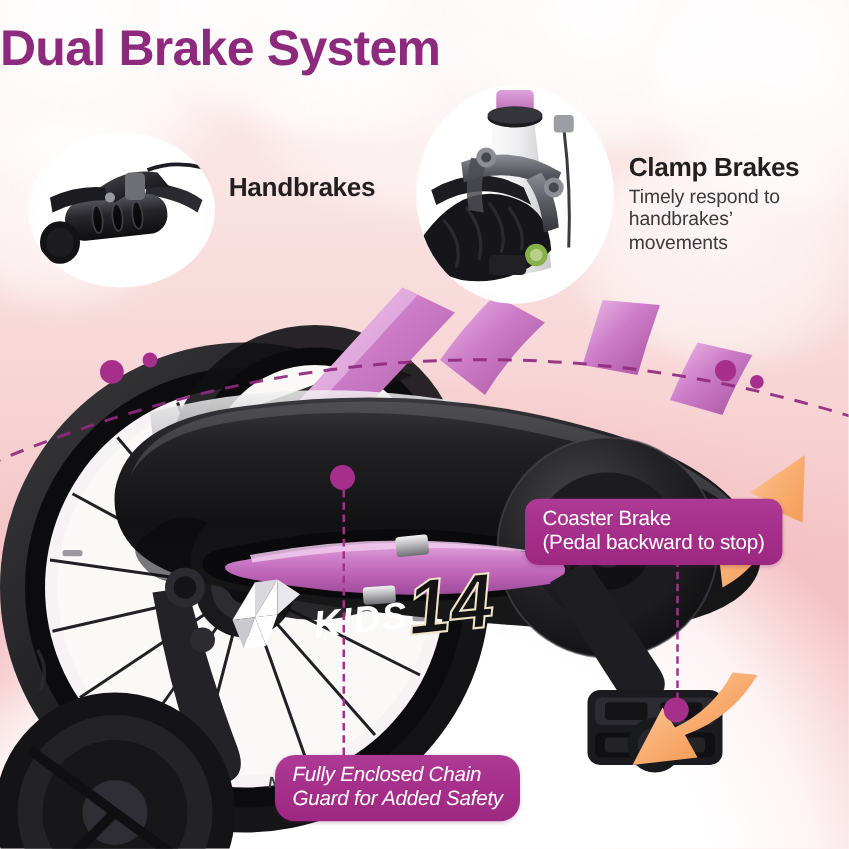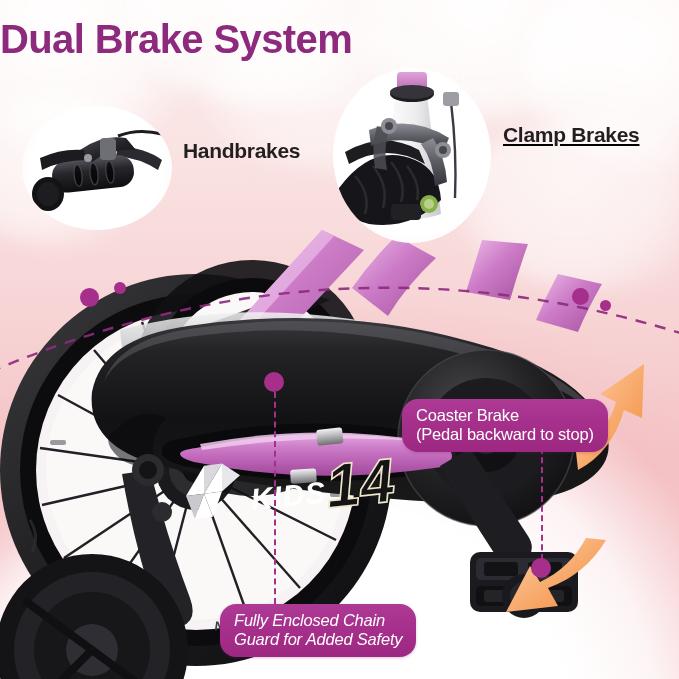--- a/index.html
+++ b/index.html
@@ -61,31 +61,31 @@
     background:radial-gradient(circle at 50% 50%, #ffffff 0%, #ffffff 66%, #fdf4f4 100%); }
   .pc-right { left:333px; top:68px; width:158px; height:175px;
     border-radius:50%;
     background:radial-gradient(circle at 50% 45%, #ffffff 0%, #ffffff 70%, #fdf3f4 100%); }
 
   
   .label-blk { position:absolute; }
   .lbl-head { font-size:21px; font-weight:bold; color:#231f20; line-height:1.05; letter-spacing:-.3px; }
   .lbl-sub  { font-size:15.5px; color:#3b3a3c; line-height:1.18; margin-top:3px; letter-spacing:-.1px; }
   .blk-hand  { left:183px; top:140px; width:170px; }
-  .blk-clamp { left:503px; top:124px; width:176px;text-decoration:underline; }
+  .blk-clamp { left:503px; top:124px; width:176px; }
 
   
   .badge {
     position:absolute; color:#fff; font-size:16.5px; line-height:1.16;
     padding:7px 14px 8px 14px; border-radius:16px;
     background:linear-gradient(180deg,#ad3a95 0%, #a42e89 55%, #9d2881 100%);
     letter-spacing:-.2px; white-space:pre-line;
     box-shadow:0 1px 3px rgba(120,20,100,.25);
   }
-  .badge-coaster { left:402px; top:399px; }
+  .badge-coaster { left:420px; top:399px;border-radius:11px; }
   .badge-chain   { left:220px; top:604px;font-style:italic; }
 
   
   .dot { position:absolute; border-radius:50%; background:#a72f8c; }
   .leader { position:absolute; width:0; border-left:2px dashed #a72f8c; }
 
   
   .art { position:absolute; inset:0; width:679px; height:679px; }
 </style>
 </head>
@@ -408,20 +408,23 @@
       <rect x="58" y="136" width="30" height="16" rx="4" fill="#202025"></rect>
     </svg>
   </div>
 
   <div class="label-blk blk-hand">
     <div class="lbl-head">Handbrakes</div>
   </div>
 
   <div class="label-blk blk-clamp">
     <div class="lbl-head">Clamp Brakes</div>
+    <div class="lbl-sub" style="white-space:pre-line">Timely respond to
+handbrakes’
+movements</div>
   </div>
 
   <div class="dot" style="left:80px;  top:288px; width:19px; height:19px;"></div>
   <div class="dot" style="left:114px; top:282px; width:12px; height:12px;"></div>
   <div class="dot" style="left:572px; top:288px; width:17px; height:17px;"></div>
   <div class="dot" style="left:600px; top:300px; width:11px; height:11px;"></div>
 
   <div class="dot" style="left:264px; top:372px; width:20px; height:20px;"></div>
   <div class="leader" style="left:274px; top:392px; height:212px;"></div>
 

